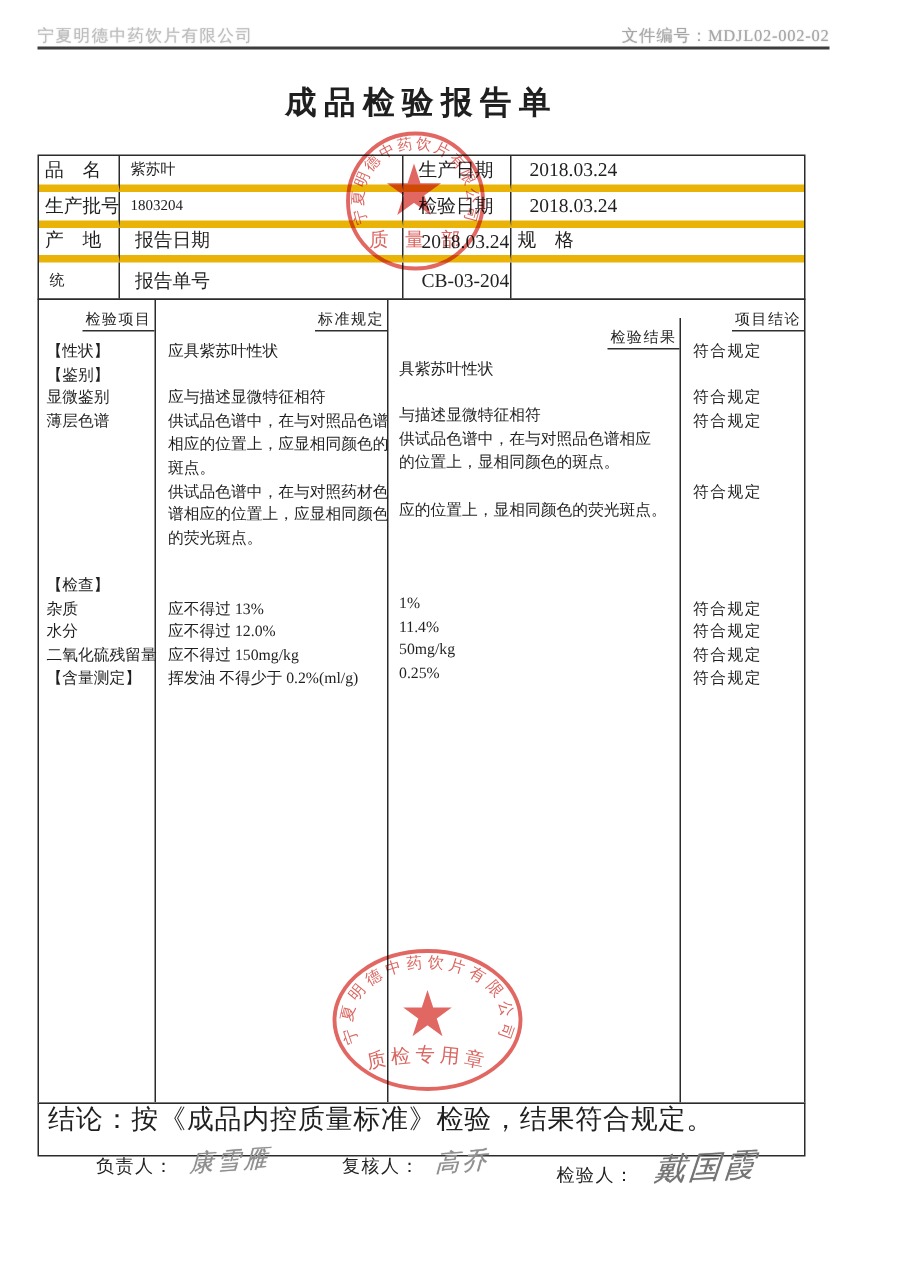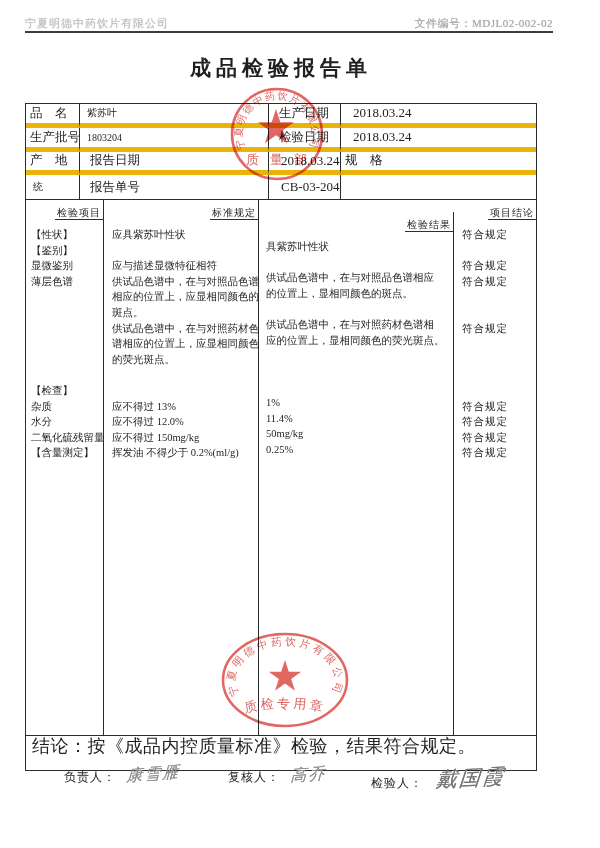--- a/index.html
+++ b/index.html
@@ -158,24 +158,24 @@
       <div class="ln"></div>
       <div class="ln">应不得过 13%</div>
       <div class="ln">应不得过 12.0%</div>
       <div class="ln">应不得过 150mg/kg</div>
       <div class="ln">挥发油  不得少于 0.2%(ml/g)</div>
     </div>
     <div class="col c3">
       <div class="col-head"><span>检验结果</span></div>
       <div class="ln">具紫苏叶性状</div>
       <div class="ln"></div>
+      <div class="ln">与描述显微特征相符</div>
       <div class="ln">供试品色谱中，在与对照品色谱相应</div>
       <div class="ln">的位置上，显相同颜色的斑点。</div>
       <div class="ln"></div>
-      <div class="ln">供试品色谱中，在与对照药材色谱相</div>
       <div class="ln">应的位置上，显相同颜色的荧光斑点。</div>
       <div class="ln"></div>
       <div class="ln"></div>
       <div class="ln"></div>
       <div class="ln">1%</div>
       <div class="ln">11.4%</div>
       <div class="ln">50mg/kg</div>
       <div class="ln">0.25%</div>
     </div>
     <div class="col c4">

